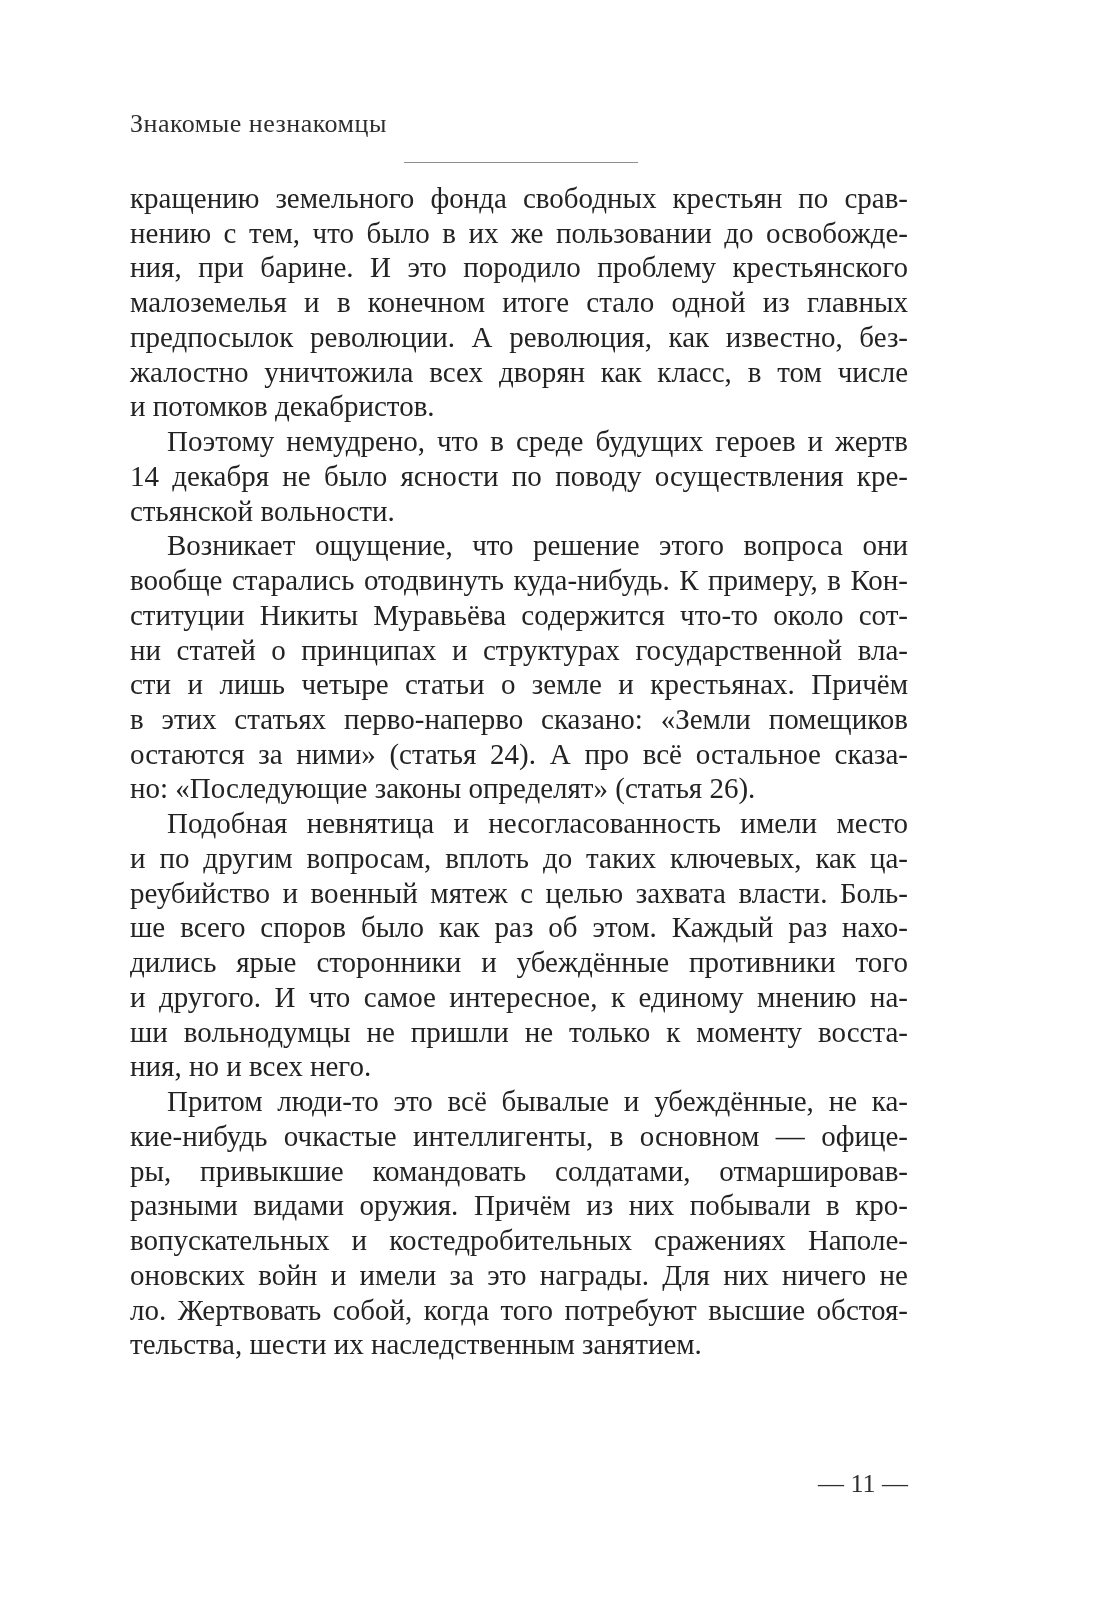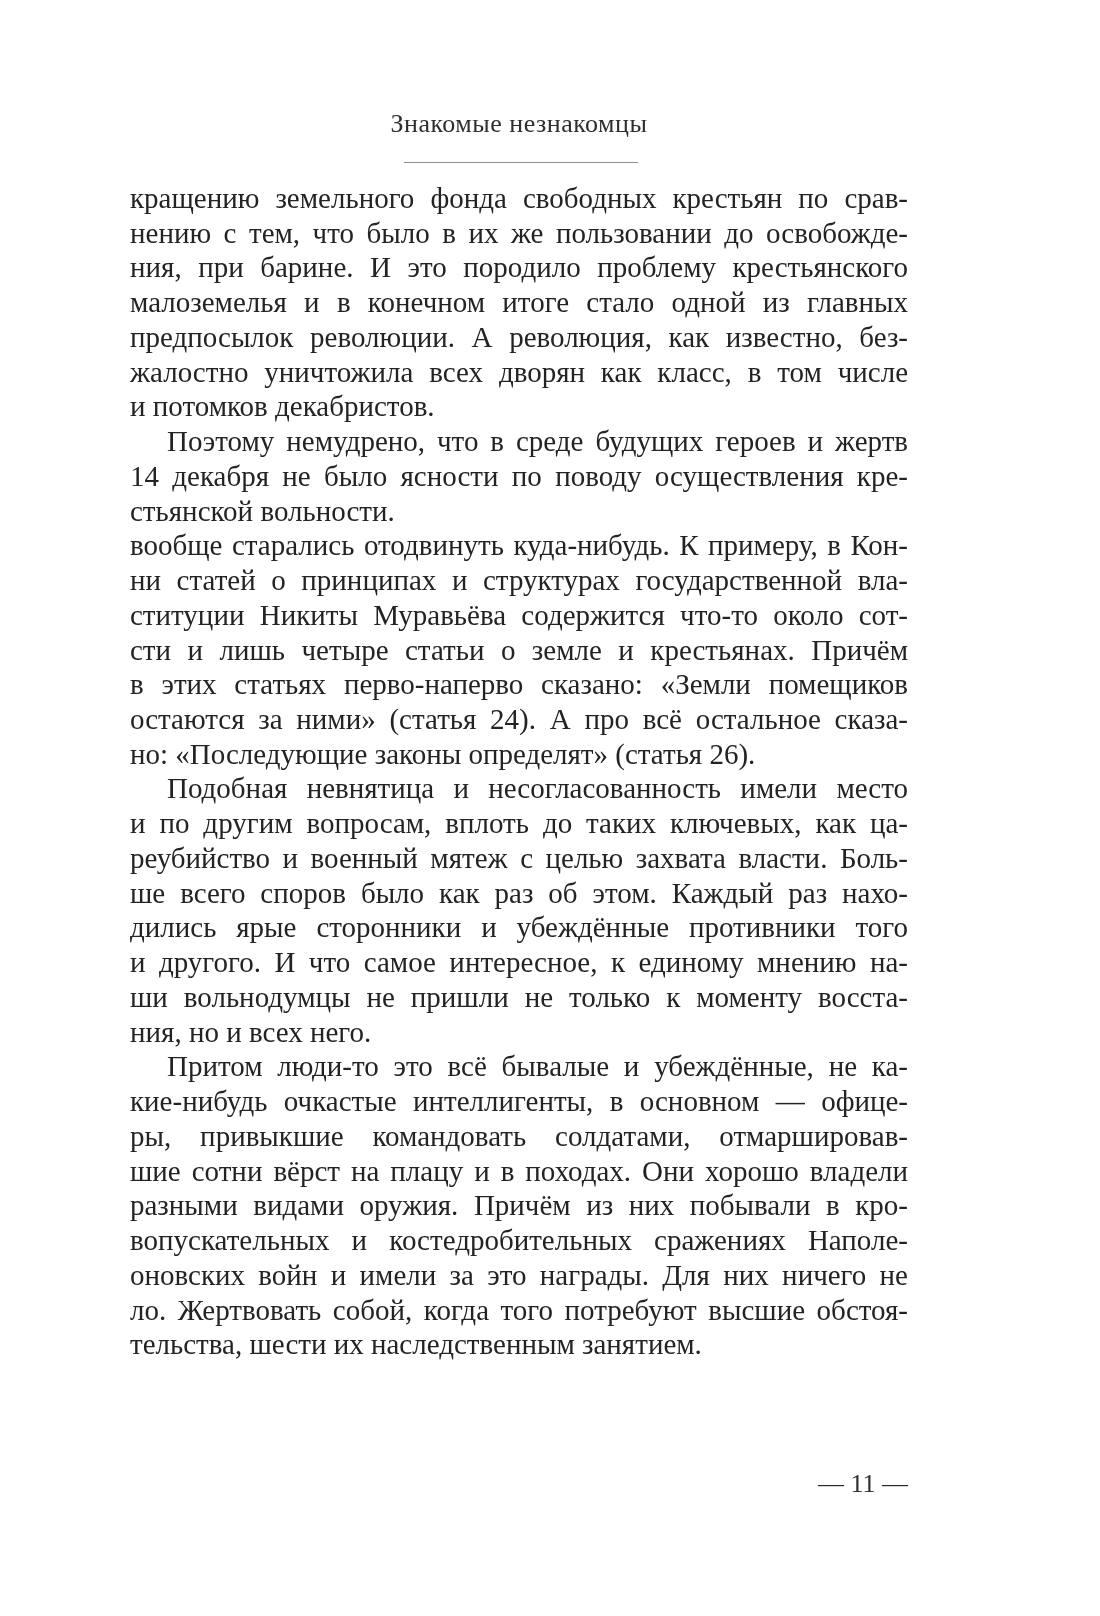--- a/index.html
+++ b/index.html
@@ -15,21 +15,20 @@
     height: 1616px;
     background: var(--paper);
     font-family: "Liberation Serif", "DejaVu Serif", serif;
     overflow: hidden;
   }
   .running-header {
     position: absolute;
     top: 109px;
     left: 130px;
     width: 778px;
-    text-align: center;
     font-size: 26px;
     letter-spacing: 0.5px;
     color: var(--header-ink);
   }
   .header-divider {
     position: absolute;
     top: 162px;
     left: 404px;
     width: 234px;
     height: 0;
@@ -75,39 +74,39 @@
       <div class="line">кращению земельного фонда свободных крестьян по срав-</div>
       <div class="line">нению с тем, что было в их же пользовании до освобожде-</div>
       <div class="line">ния, при барине. И это породило проблему крестьянского</div>
       <div class="line">малоземелья и в конечном итоге стало одной из главных</div>
       <div class="line">предпосылок революции. А революция, как известно, без-</div>
       <div class="line">жалостно уничтожила всех дворян как класс, в том числе</div>
       <div class="line end">и потомков декабристов.</div>
       <div class="line indent">Поэтому немудрено, что в среде будущих героев и жертв</div>
       <div class="line">14 декабря не было ясности по поводу осуществления кре-</div>
       <div class="line end">стьянской вольности.</div>
+      <div class="line indent">Возникает ощущение, что решение этого вопроса они</div>
       <div class="line">вообще старались отодвинуть куда-нибудь. К примеру, в Кон-</div>
+      <div class="line">ституции Никиты Муравьёва содержится что-то около сот-</div>
       <div class="line">ни статей о принципах и структурах государственной вла-</div>
-      <div class="line">ституции Никиты Муравьёва содержится что-то около сот-</div>
       <div class="line">сти и лишь четыре статьи о земле и крестьянах. Причём</div>
       <div class="line">в этих статьях перво-наперво сказано: «Земли помещиков</div>
       <div class="line">остаются за ними» (статья 24). А про всё остальное сказа-</div>
       <div class="line end">но: «Последующие законы определят» (статья 26).</div>
       <div class="line indent">Подобная невнятица и несогласованность имели место</div>
       <div class="line">и по другим вопросам, вплоть до таких ключевых, как ца-</div>
       <div class="line">реубийство и военный мятеж с целью захвата власти. Боль-</div>
       <div class="line">ше всего споров было как раз об этом. Каждый раз нахо-</div>
       <div class="line">дились ярые сторонники и убеждённые противники того</div>
       <div class="line">и другого. И что самое интересное, к единому мнению на-</div>
       <div class="line">ши вольнодумцы не пришли не только к моменту восста-</div>
       <div class="line end">ния, но и всех него.</div>
       <div class="line indent">Притом люди-то это всё бывалые и убеждённые, не ка-</div>
       <div class="line">кие-нибудь очкастые интеллигенты, в основном — офице-</div>
       <div class="line">ры, привыкшие командовать солдатами, отмаршировав-</div>
-      <div class="line">шие сотни вёрст на плацу и в походах. Они хорошо владели</div>
       <div class="line">разными видами оружия. Причём из них побывали в кро-</div>
       <div class="line">вопускательных и костедробительных сражениях Наполе-</div>
       <div class="line">оновских войн и имели за это награды. Для них ничего не</div>
       <div class="line">ло. Жертвовать собой, когда того потребуют высшие обстоя-</div>
       <div class="line end">тельства, шести их наследственным занятием.</div>
     </div>
   <div class="page-number">— 11 —</div>
 </div>
 
 </body></html>

